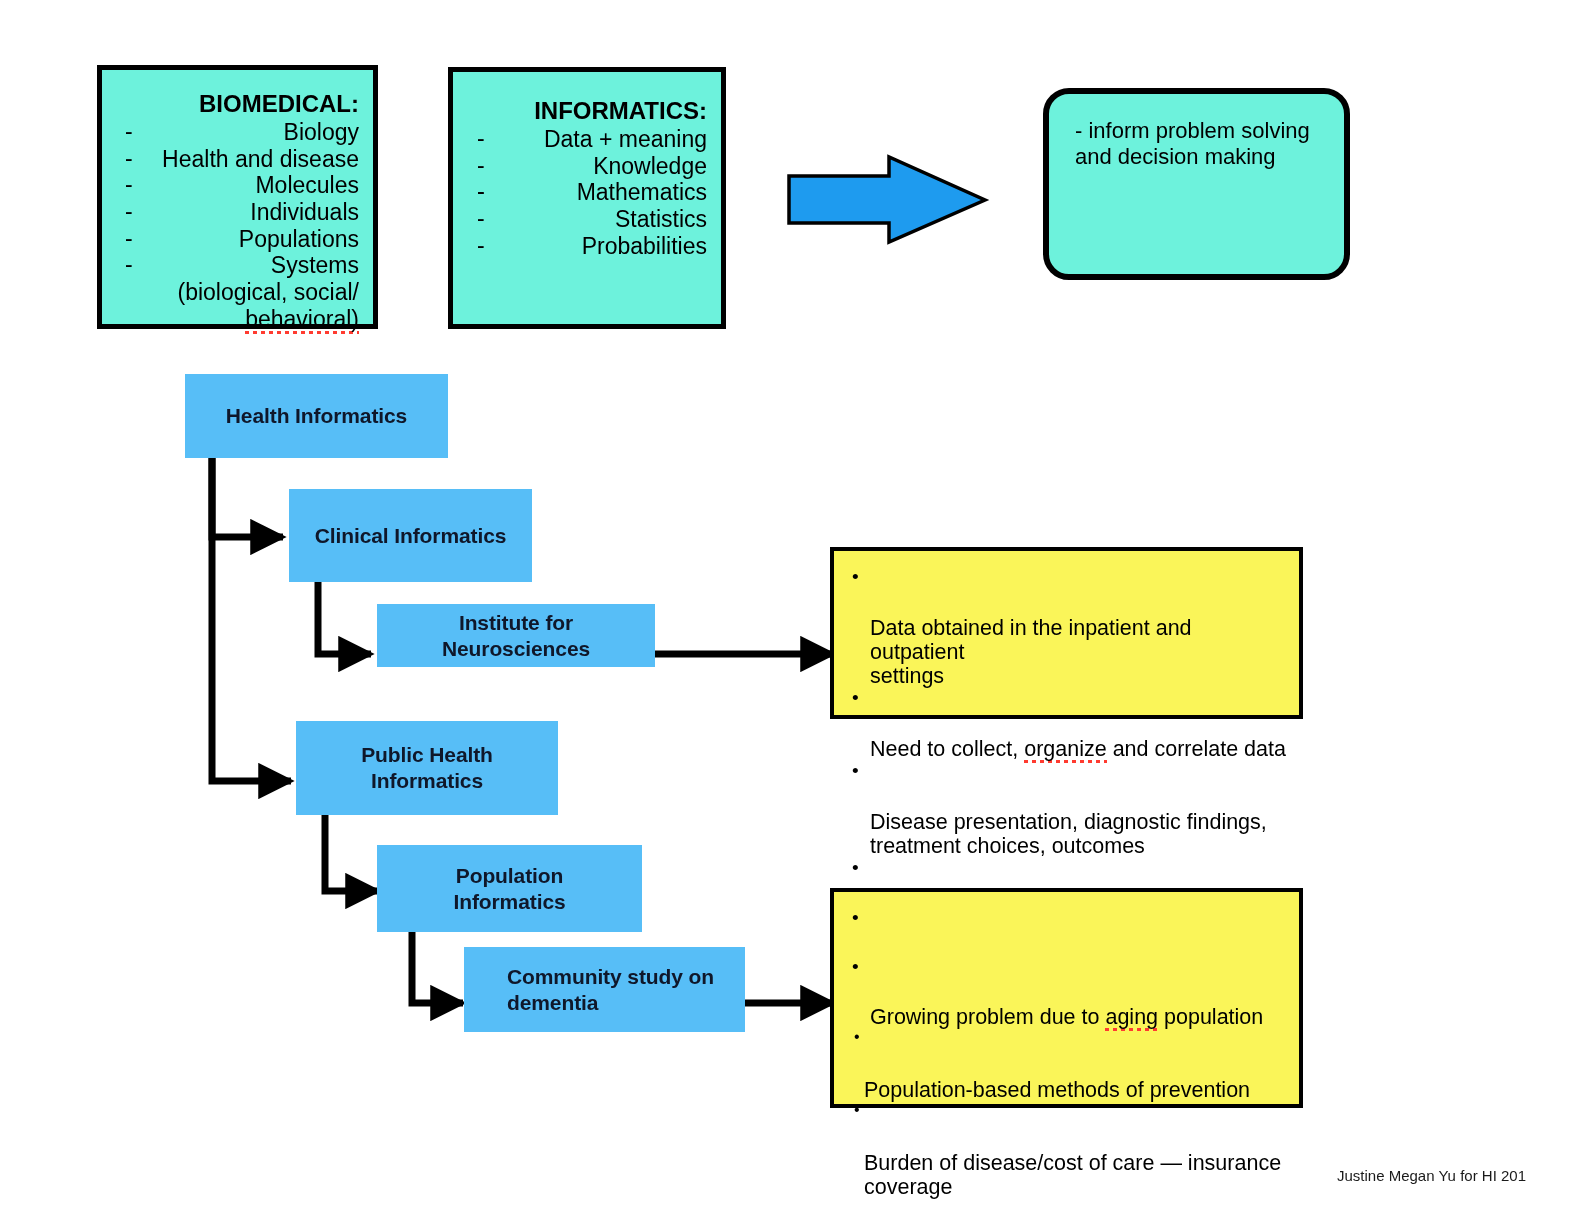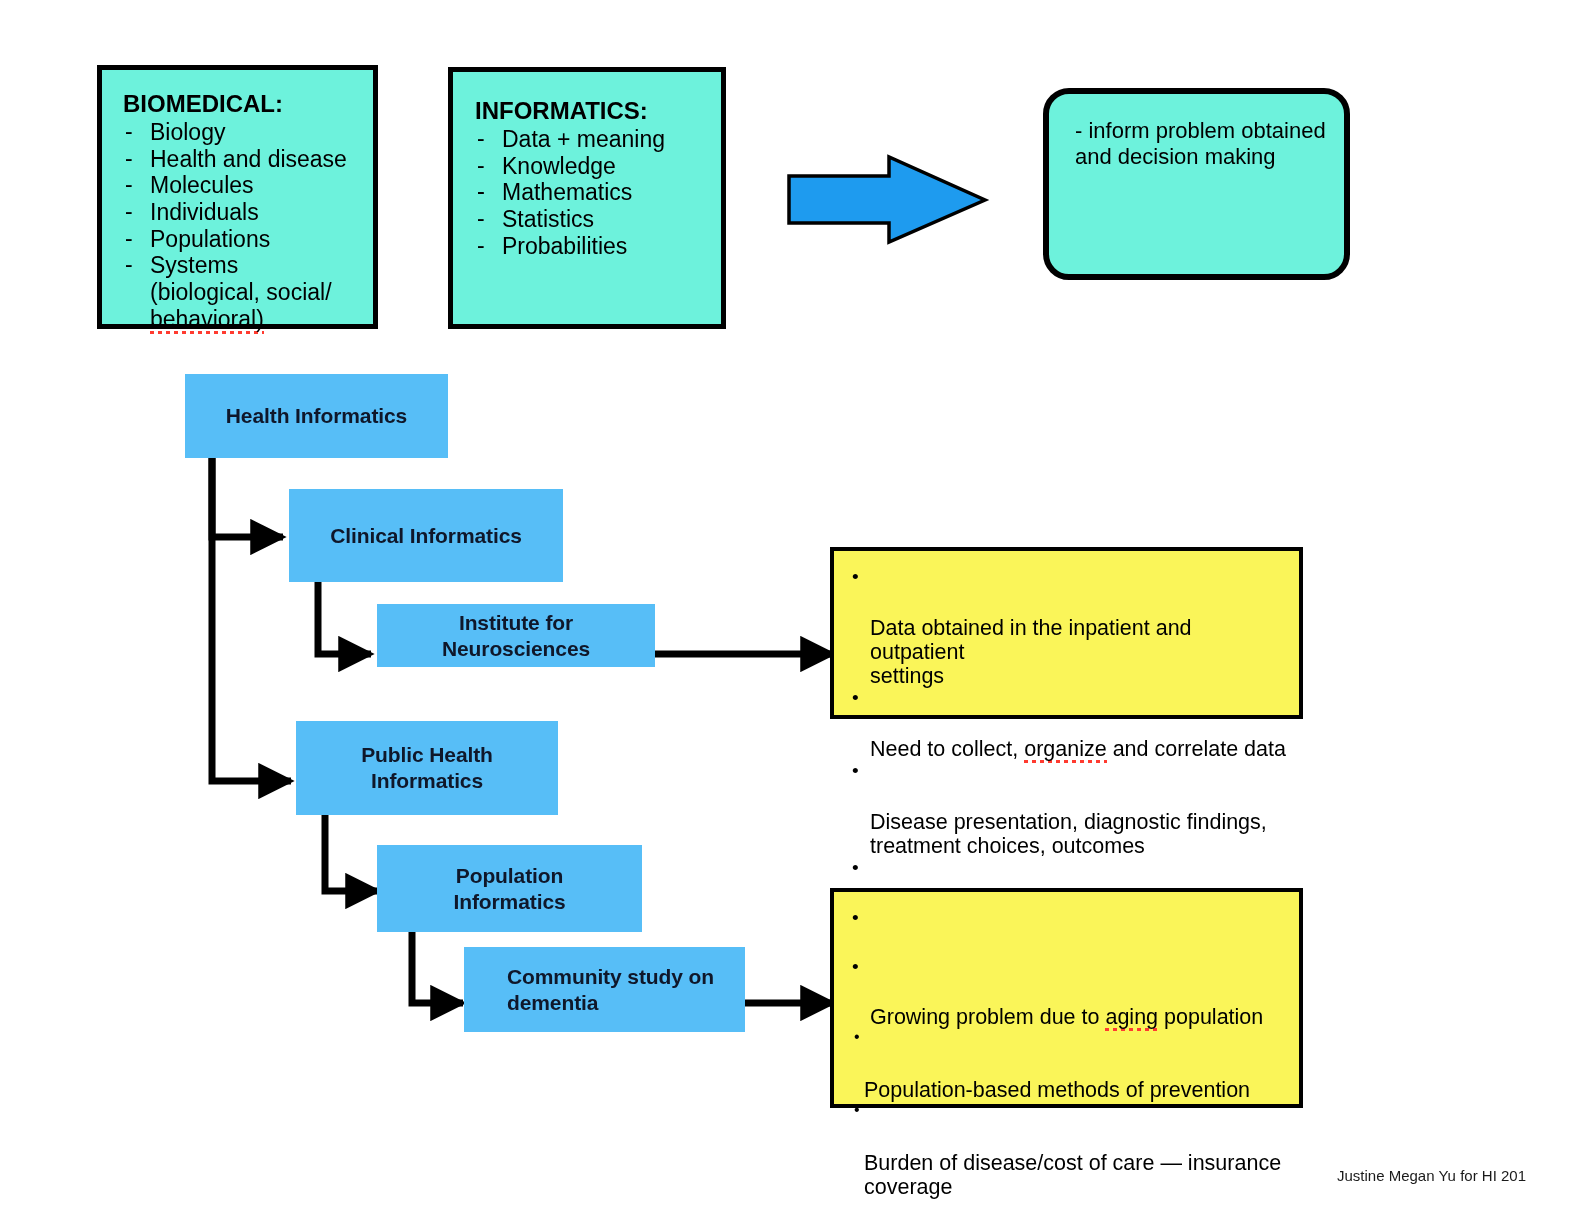--- a/index.html
+++ b/index.html
@@ -28,20 +28,21 @@
     height: 1212px;
     pointer-events: none;
   }
   .box {
     position: absolute;
     box-sizing: border-box;
   }
   .teal-box {
     background: #6DF2DC;
     border: 5px solid #000000;
+    text-align: right;
   }
   .teal-round {
     background: #6DF2DC;
     border: 6px solid #000000;
     border-radius: 26px;
   }
   .yellow-box {
     background: #FAF559;
     border: 4px solid #000000;
   }
@@ -201,30 +202,30 @@
         <li><span class="dash">-</span></li>
         <li><span class="dash">-</span><span>Mathematics</span></li>
         <li><span class="dash">-</span><span>Statistics</span></li>
         <li><span class="dash">-</span><span>Probabilities</span></li>
       </ul>
     </div>
   </div>
 
   <div class="box teal-round" style="left:1043px; top:88px; width:307px; height:192px;">
     <div class="goal-inner">
-      <div class="goal-sub">- inform problem obtained
+      <div class="goal-sub">- inform problem solving
 and decision making</div>
     </div>
   </div>
 
   <div class="box blue-box" style="left:185px; top:374px; width:263px; height:84px;">
     <div class="blue-label">Health Informatics</div>
   </div>
 
-  <div class="box blue-box" style="left:289px; top:489px; width:274px; height:93px;">
+  <div class="box blue-box" style="left:289px; top:489px; width:243px; height:93px;">
     <div class="blue-label">Clinical Informatics</div>
   </div>
 
   <div class="box blue-box" style="left:377px; top:604px; width:278px; height:63px;">
     <div class="blue-label" style="white-space:pre-line;">Institute for
 Neurosciences</div>
   </div>
 
   <div class="box blue-box" style="left:296px; top:721px; width:262px; height:94px;">
     <div class="blue-label" style="white-space:pre-line;">Public Health

